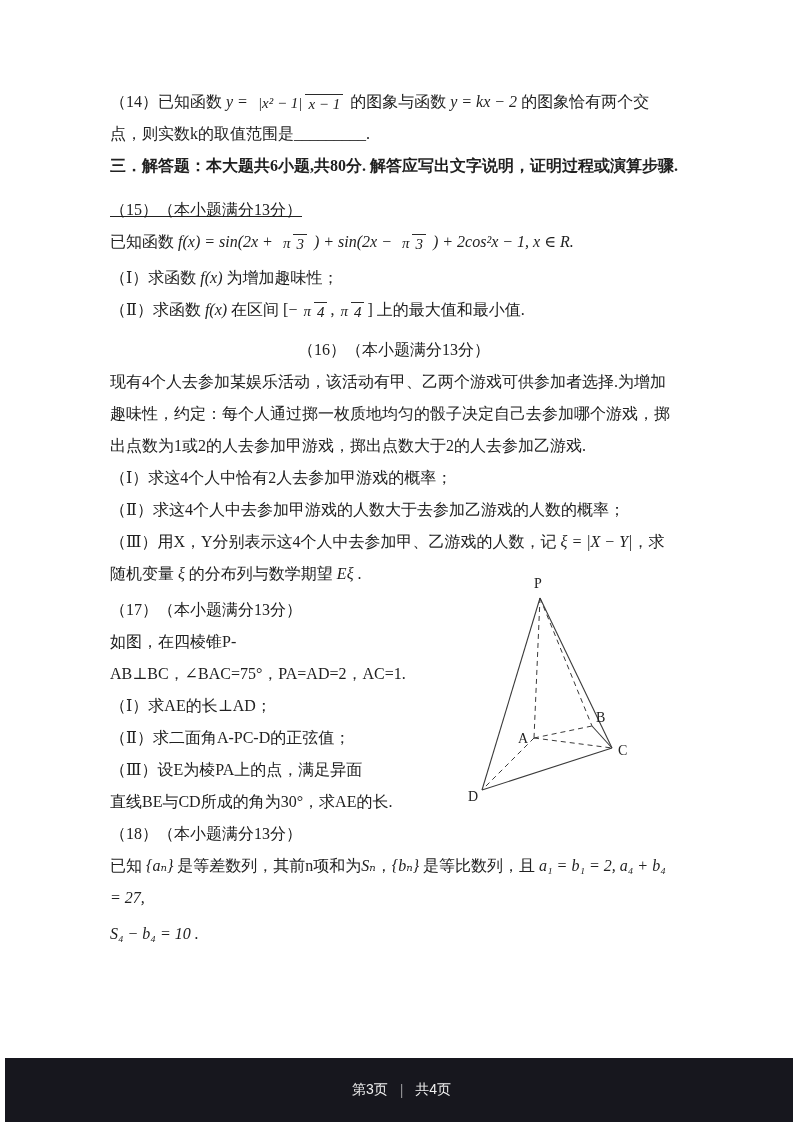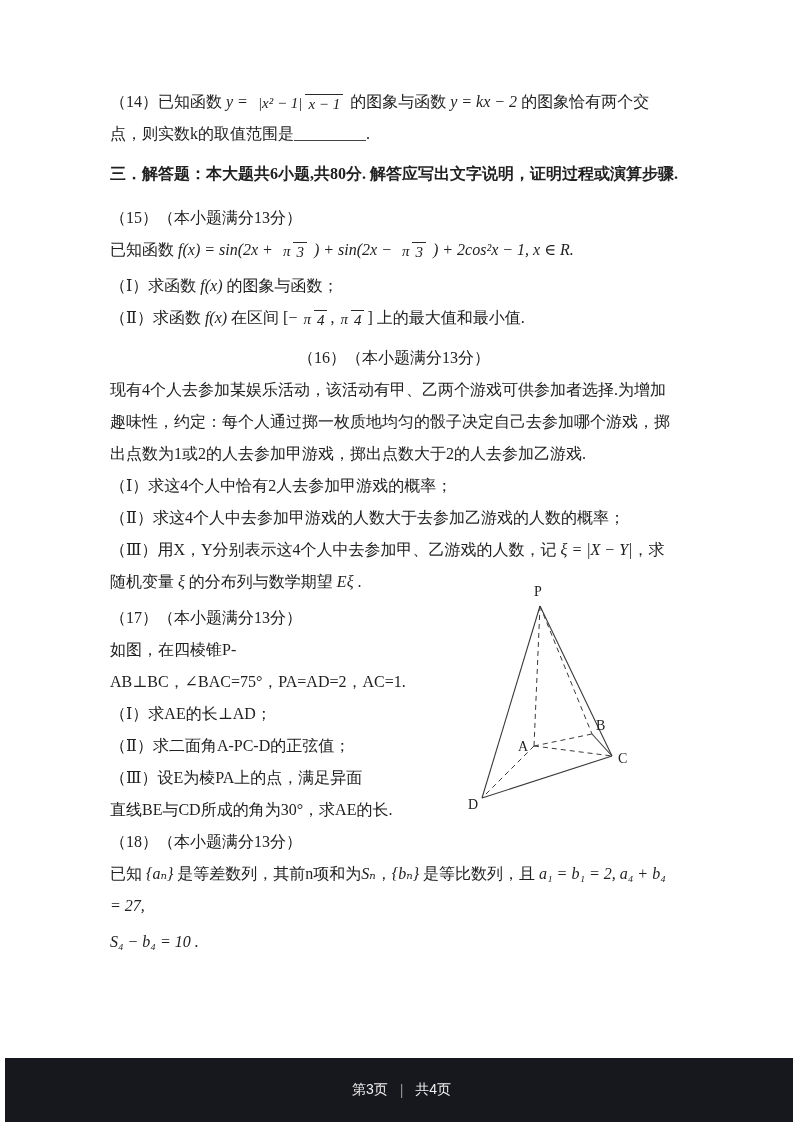--- a/index.html
+++ b/index.html
@@ -20,22 +20,22 @@
   .content {
     position: absolute;
     left: 110px; top: 86px;
     width: 568px;
   }
   .para { line-height: 2.0; margin: 0; }
   .bold { font-weight: bold; }
   .mi { font-style: italic; }
   .mt4  { margin-top: 4px; }
   .mt8  { margin-top: 8px; text-align: center; }
-  .mt12 { margin-top: 12px; }
-  .mt16 { margin-top: 8px; }
+  .mt12 { margin-top: 12px; text-decoration: underline; }
+  .mt16 { margin-top: 0; }
   .frac {
     display: inline-flex;
     flex-direction: row;
     align-items: center;
     vertical-align: middle;
     font-style: italic;
     margin: 0 3px;
     font-size: 15px;
   }
   .frac .num { line-height: 1.2; padding: 0 3px; }
@@ -95,21 +95,21 @@
           <span class="den">3</span>
         </span>
       <span class="mi">) + sin(2x −</span>
       <span class="frac">
           <span class="num">π</span>
           <span class="den">3</span>
         </span>
       <span class="mi">) + 2cos²x − 1, x ∈ R.</span>
     </p>
     <p class="para mt4">
-      <span>（Ⅰ）求函数 </span><span class="mi">f(x)</span><span> 的图象与函数；</span>
+      <span>（Ⅰ）求函数 </span><span class="mi">f(x)</span><span> 为增加趣味性；</span>
     </p>
     <p class="para">
       <span>（Ⅱ）求函数 </span><span class="mi">f(x)</span><span> 在区间 [−</span><span class="frac">
           <span class="num">π</span>
           <span class="den">4</span>
         </span><span>,</span><span class="frac">
           <span class="num">π</span>
           <span class="den">4</span>
         </span><span>] 上的最大值和最小值.</span>
     </p>

